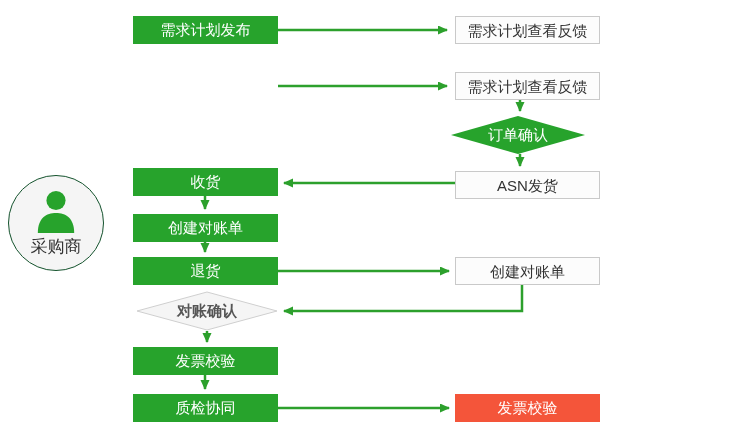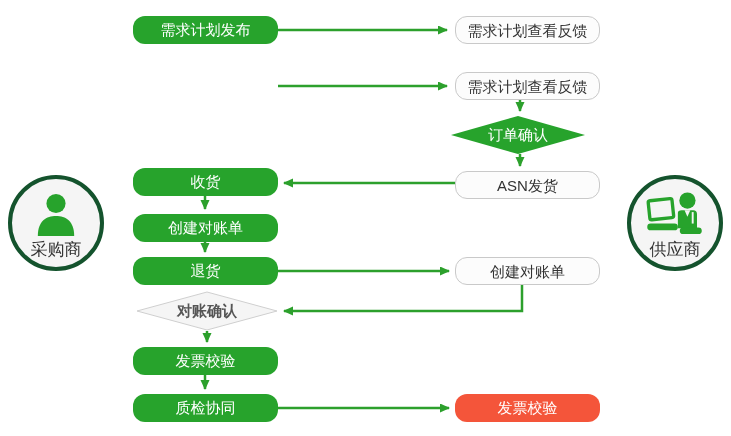--- a/index.html
+++ b/index.html
@@ -3,36 +3,36 @@
 <meta charset="utf-8">
 <style>
   html,body{margin:0;padding:0;background:#fff;}
   .stage{
     position:relative;width:731px;height:436px;background:#ffffff;overflow:hidden;
     font-family:"Liberation Sans","DejaVu Sans",sans-serif;
   }
   .wires{position:absolute;left:0;top:0;}
   .node{
     position:absolute;width:145px;height:28px;line-height:28px;text-align:center;
-    font-size:15px;border-radius:12px;box-sizing:border-box;white-space:nowrap;
+    font-size:15px;border-radius:0;box-sizing:border-box;white-space:nowrap;
   }
   .node.green{background:#27a32c;color:#ffffff;}
   .node.white{background:#fcfcfc;border:1px solid #c9c9c9;color:#333333;}
   .node.red{background:#f4553a;color:#ffffff;}
   .diamond{position:absolute;}
   .diamond svg{position:absolute;left:0;top:0;display:block;}
   .diamond .dlabel{
     position:absolute;left:0;top:0;width:100%;height:100%;display:flex;
     align-items:center;justify-content:center;font-size:15px;white-space:nowrap;
   }
   .diamond.green .dlabel{color:#ffffff;}
   .diamond.light .dlabel{color:#555555;font-weight:bold;}
   .actor{
     position:absolute;width:96px;height:96px;border-radius:50%;
-    background:#f5f5f5;border:4px solid #14532d;box-sizing:border-box;
+    background:#f5f5f5;border:1px solid #14532d;box-sizing:border-box;
     display:flex;flex-direction:column;align-items:center;justify-content:flex-start;
     padding-top:13px;
   }
   .actor .alabel{font-size:17px;color:#333333;margin-top:2px;white-space:nowrap;}
 </style>
 </head>
 <body>
 
 <div class="stage">
 
@@ -86,28 +86,14 @@
   </div>
 
   <div class="actor" style="left:8px;top:175px">
     <svg width="46" height="44" viewBox="0 0 48 46">
       <circle cx="24" cy="12" r="10" fill="#27a32c"></circle>
       <path d="M5,46 C5,30 14,25 24,25 C34,25 43,30 43,46 Z" fill="#27a32c"></path>
     </svg>
     <div class="alabel">采购商</div>
   </div>
 
-  <div class="actor" style="left:627px;top:175px">
-    <svg width="58" height="44" viewBox="0 0 60 46">
-      <g transform="rotate(-6 15 20)">
-        <rect x="3" y="8" width="25" height="20" rx="2" fill="#f5f5f5" stroke="#27a32c" stroke-width="3.5"></rect>
-      </g>
-      <rect x="1" y="33" width="32" height="7" rx="3.5" fill="#27a32c"></rect>
-      <circle cx="43" cy="9" r="8.5" fill="#27a32c"></circle>
-      <path d="M33,22 Q33,19 37,19 L49,19 Q53,19 53,23 L53,38 L33,38 Z" fill="#27a32c"></path>
-      <polygon points="40,19 46,19 43,26" fill="#f5f5f5"></polygon>
-      <rect x="47.5" y="21" width="2" height="12" fill="#f5f5f5"></rect>
-      <rect x="35" y="37" width="23" height="7" rx="3.5" fill="#27a32c"></rect>
-    </svg>
-    <div class="alabel">供应商</div>
-  </div>
 
 </div>
 
 </body></html>

